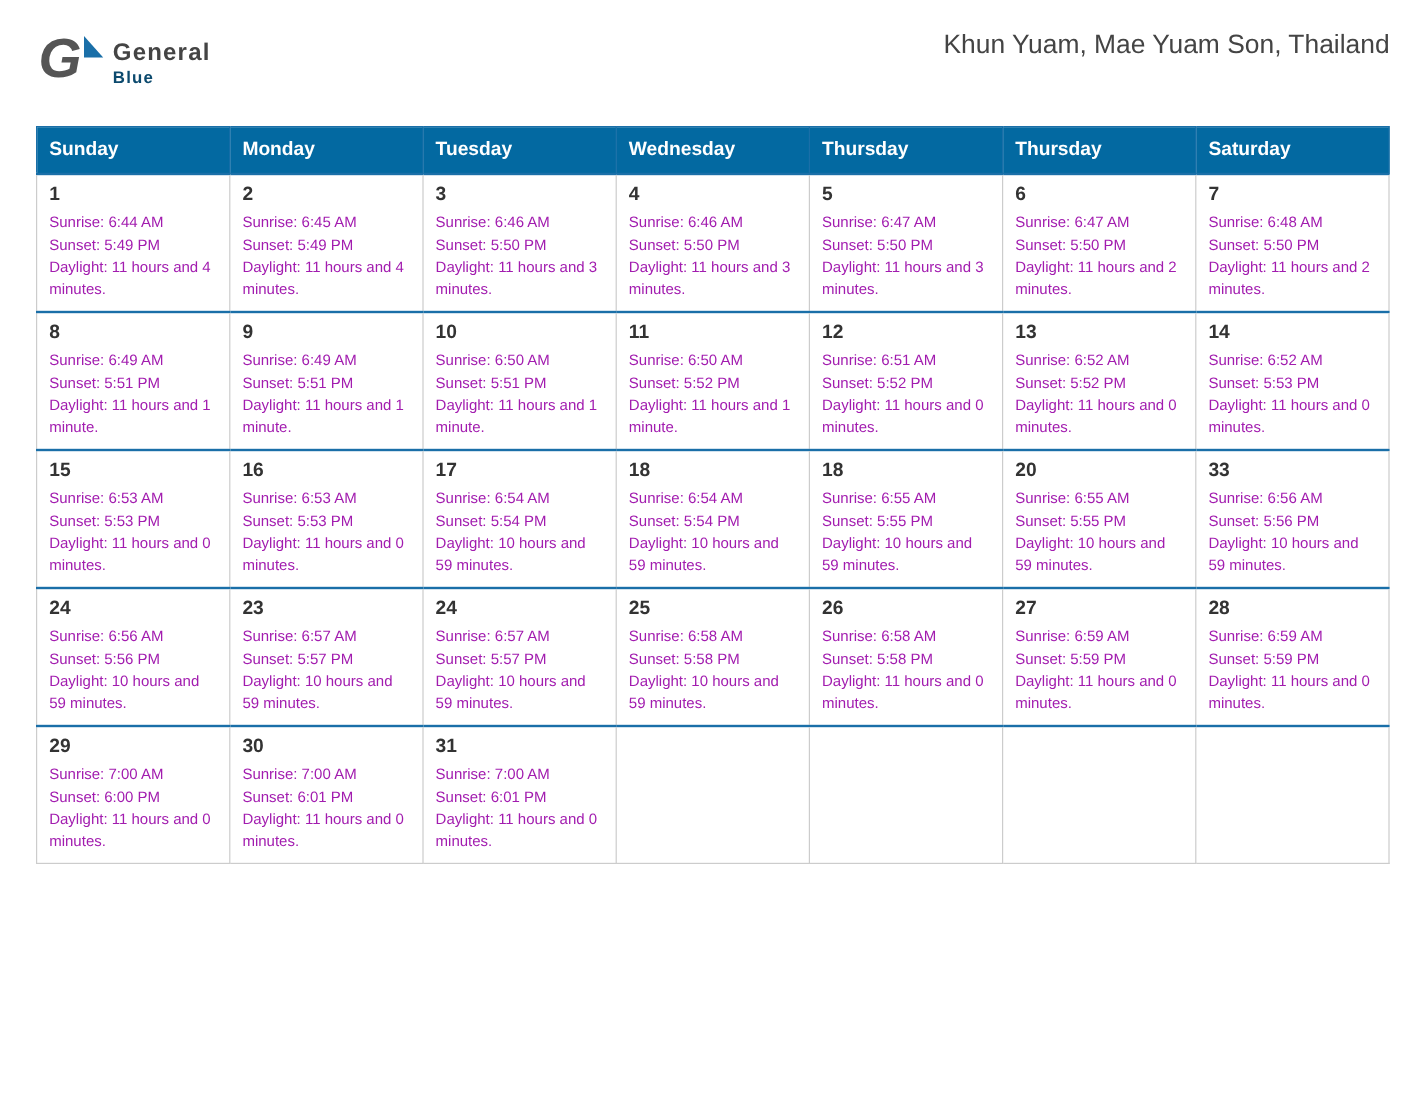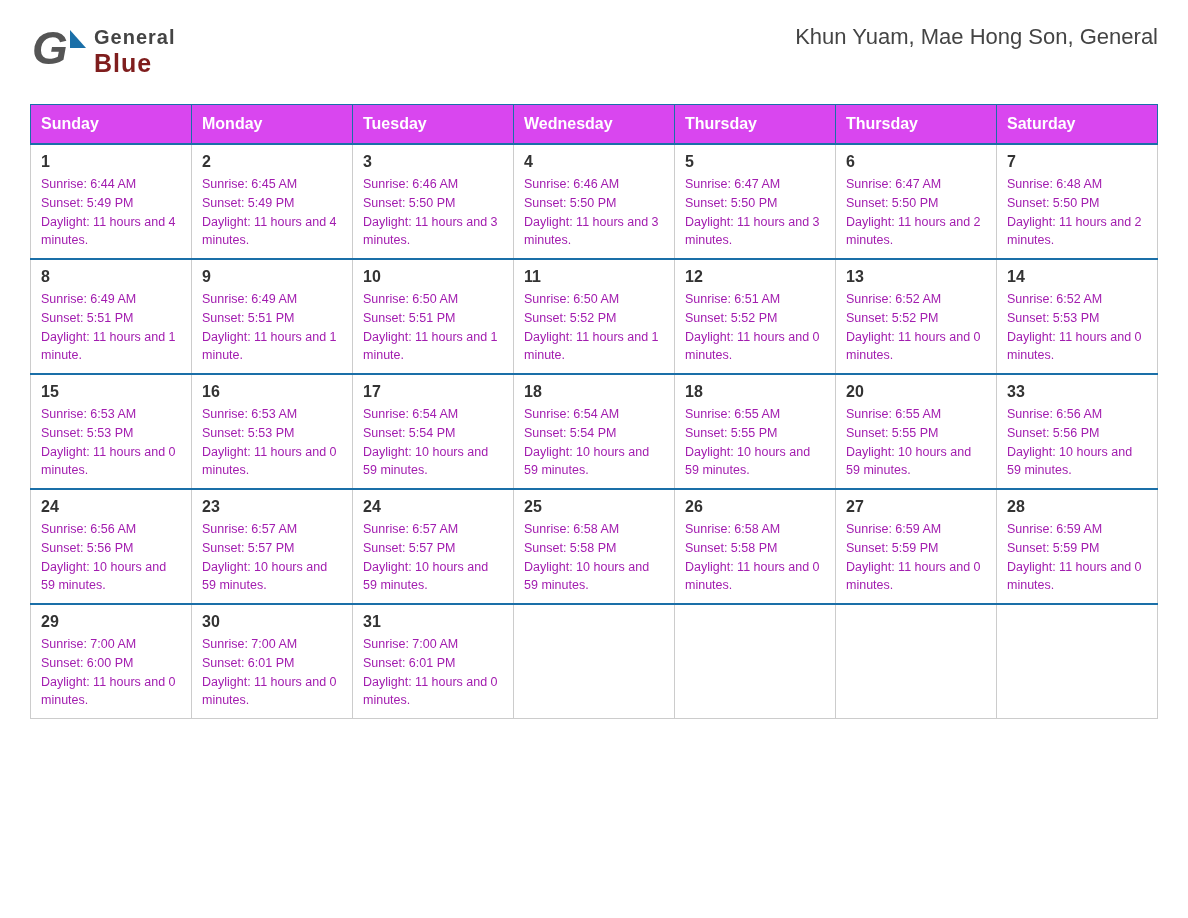--- a/index.html
+++ b/index.html
@@ -29,21 +29,21 @@
       font-size: 22px;
       color: #444;
       margin-top: 4px;
     }
     table {
       width: 100%;
       border-collapse: collapse;
       table-layout: fixed;
     }
     thead tr th {
-      background-color: #d946ef;
+      background-color: #0369a1;
       color: #ffffff;
       font-size: 16px;
       font-weight: bold;
       padding: 10px 10px;
       text-align: left;
       border: 1px solid #1a6fa8;
     }
     tbody tr td {
       vertical-align: top;
       padding: 8px 10px;
@@ -77,23 +77,23 @@
       display: flex;
       flex-direction: column;
     }
     .logo-general {
       font-size: 20px;
       font-weight: bold;
       color: #444;
       letter-spacing: 1px;
     }
     .logo-blue-word {
-      font-size: 25px;
-      font-weight: bold;
-      color: #7f1d1d;
+      font-size: 14px;
+      font-weight: bold;
+      color: #0c4a6e;
       letter-spacing: 1px;
     }
   </style>
 </head>
 <body>
 
 <div class="header">
   <div class="logo-container">
     <div style="margin-right: 4px;">
       <svg width="60" height="60" viewBox="0 0 60 60">
@@ -102,21 +102,21 @@
 
         <polygon points="40,10 56,28 40,28" fill="#1a6fa8"></polygon>
       </svg>
     </div>
     <div class="logo-word">
       <span class="logo-general">General</span>
       <span class="logo-blue-word">Blue</span>
     </div>
   </div>
   <div class="title-section">
-    <div class="location-title">Khun Yuam, Mae Hong Son, General</div>
+    <div class="location-title">Khun Yuam, Mae Yuam Son, Thailand</div>
   </div>
 </div>
 
 <table>
   <thead>
     <tr>
       <th>Sunday</th>
       <th>Monday</th>
       <th>Tuesday</th>
       <th>Wednesday</th>

